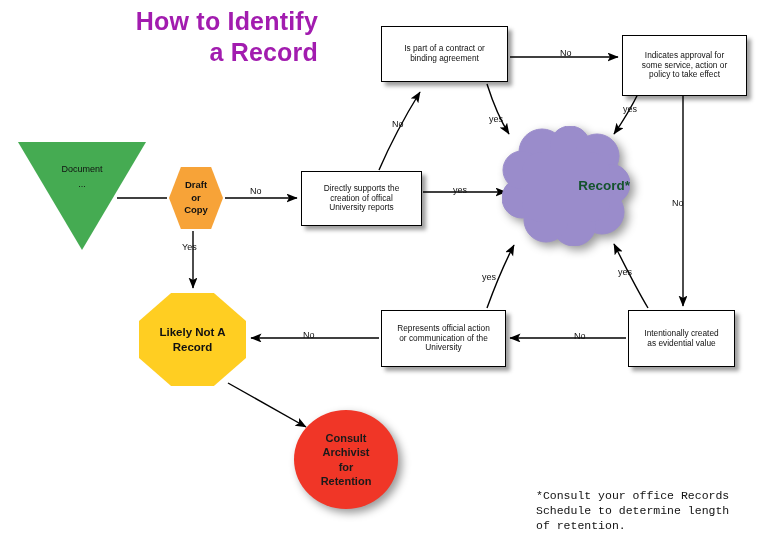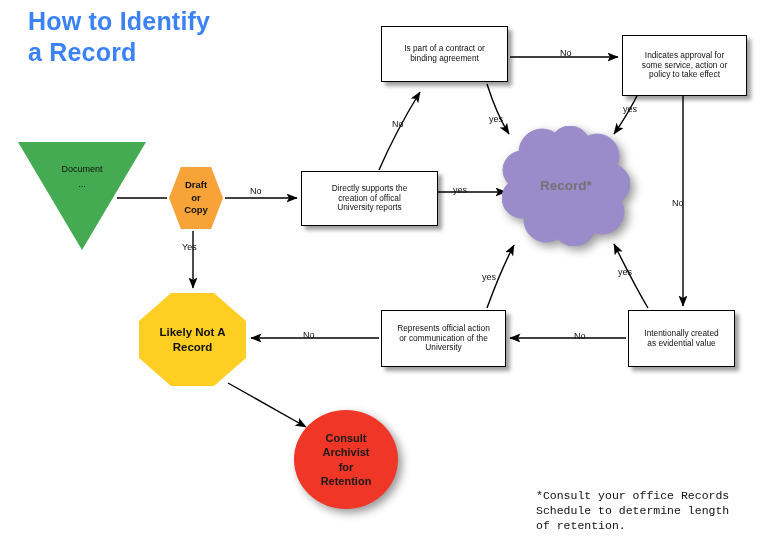--- a/index.html
+++ b/index.html
@@ -41,25 +41,25 @@
     white-space: pre-line;
     line-height: 1.18;
   }
 
   
   #title {
     position: absolute;
     left: 28px;
     top: 6px;
     width: 290px;
-    text-align: left;
+    text-align: right;
     font-size: 25px;
     font-weight: bold;
     line-height: 1.25;
-    color: #3b82f6;
+    color: #a21caf;
     white-space: pre-line;
     letter-spacing: 0.2px;
   }
 
   
   #footnote {
     position: absolute;
     left: 536px;
     top: 489px;
     width: 225px;
@@ -110,21 +110,22 @@
 
   
   #node-record {
     left: 502px;
     top: 126px;
     width: 128px;
     height: 120px;
     filter: drop-shadow(4px 4px 5px rgba(0,0,0,0.40));
     font-size: 13.5px;
     font-weight: bold;
-    color: #737373;
+    color: #14532d;
+    text-align: right;
   }
   #node-record .cloudshape {
     position: absolute;
     left: 0; top: 0;
     width: 100%; height: 100%;
   }
   #node-record .nodetext {
     position: relative;
     z-index: 2;
   }
@@ -155,21 +156,21 @@
     filter: drop-shadow(4px 4px 4px rgba(0,0,0,0.40));
     font-size: 11px;
     font-weight: bold;
     color: #1a1a1a;
   }
   #node-consult .nodetext { line-height: 1.28; }
 
   
   #node-contract  { left: 381px; top: 26px;  width: 127px; height: 56px; }
   #node-approval  { left: 622px; top: 26px;  width: 125px; height: 61px; margin-top: 9px; }
-  #node-supports  { left: 301px; top: 171px; width: 137px; height: 55px; }
+  #node-supports  { left: 301px; top: 171px; width: 121px; height: 55px; }
   #node-represents{ left: 381px; top: 310px; width: 125px; height: 57px; }
   #node-evidential{ left: 628px; top: 310px; width: 107px; height: 57px; }
 
   
   .edgelabel {
     position: absolute;
     font-size: 9px;
     color: #111111;
     background: transparent;
     white-space: nowrap;

